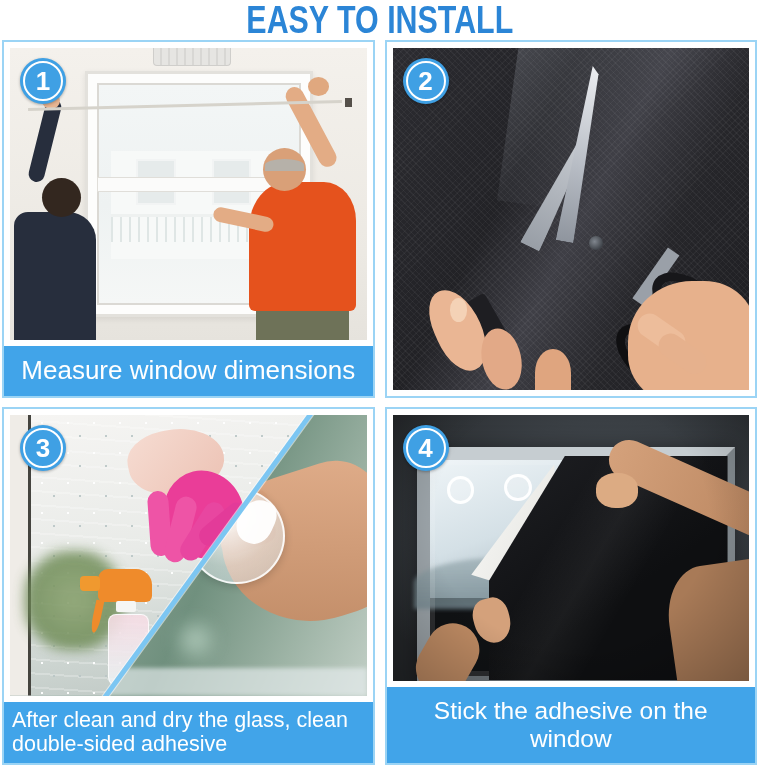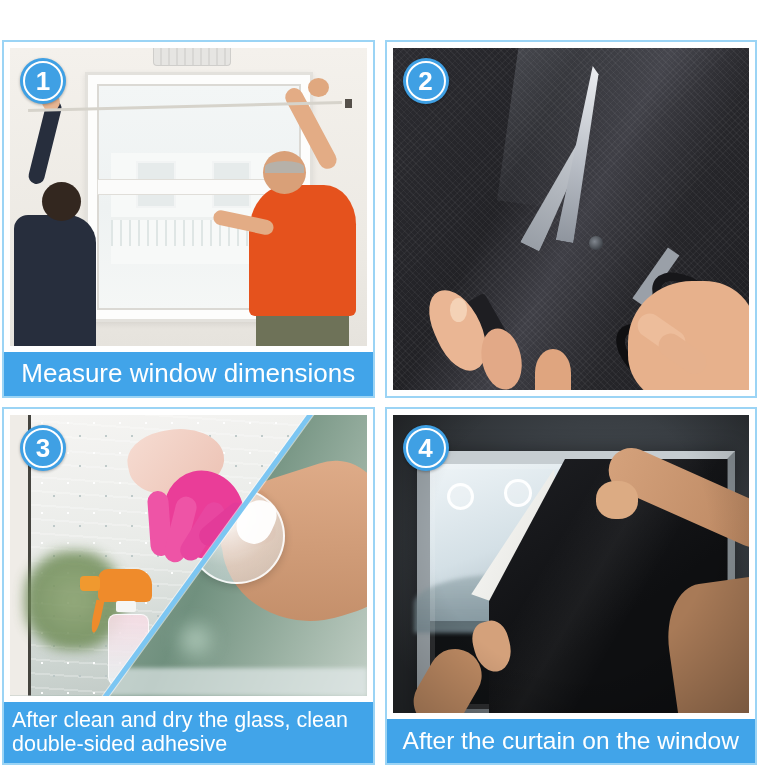--- a/index.html
+++ b/index.html
@@ -9,21 +9,21 @@
   }
   *{box-sizing:border-box;margin:0;padding:0}
   html,body{width:759px;height:771px;overflow:hidden}
   body{background:var(--page-bg);font-family:"Liberation Sans",sans-serif}
   .page{position:relative;width:759px;height:771px;background:var(--page-bg)}
   .title-bar{position:absolute;top:0;left:0;right:0;height:40px;display:flex;align-items:center;justify-content:center}
   .title-text{font-size:38px;font-weight:bold;color:var(--title);letter-spacing:0px;transform:scaleX(.8);white-space:nowrap}
   .grid{position:absolute;top:40px;left:2px;right:2px;bottom:6px;display:grid;grid-template-columns:1fr 1fr;grid-template-rows:1fr 1fr;column-gap:10px;row-gap:9px}
   .card{border:2px solid var(--card-border);background:#fff;display:flex;flex-direction:column;overflow:hidden}
   .photo{flex:1;margin:6px;position:relative;overflow:hidden;background:#ddd}
-  .caption{background:var(--caption-bg);color:var(--caption-text);display:flex;align-items:center;justify-content:center;text-align:center;font-size:26px;padding:4px 6px;min-height:44px;line-height:1.15}
+  .caption{background:var(--caption-bg);color:var(--caption-text);display:flex;align-items:center;justify-content:center;text-align:center;font-size:26px;padding:10px 6px;min-height:44px;line-height:1.15}
   .caption--left{justify-content:flex-start;text-align:left;font-size:21.5px;padding:6px 8px}
   .caption--sm{font-size:24.5px}
   .badge{position:absolute;top:10px;left:10px;width:46px;height:46px;border-radius:50%;background:var(--badge-bg);z-index:30;display:flex;align-items:center;justify-content:center;box-shadow:0 1px 3px rgba(0,0,0,.3)}
   .badge-ring{position:absolute;inset:3px;border:2.5px solid var(--badge-ring);border-radius:50%}
   .badge-num{position:relative;color:var(--badge-number);font-size:26px;font-weight:bold}
   .abs{position:absolute}
   
   .p1-wall{inset:0;background:linear-gradient(180deg,#f4f1ec,#ece9e3 70%,#e6e3dd)}
   .p1-vent{top:0;left:40%;width:22%;height:6%;background:repeating-linear-gradient(90deg,#e6e5e2 0 6px,#d8d7d4 6px 8px);border:1px solid #cfcecb;border-top:none;border-radius:0 0 4px 4px}
   .p1-window{top:8%;left:21%;width:64%;height:84%;background:#fdfdfc;border:3px solid #e3e1dc;box-shadow:0 2px 6px rgba(0,0,0,.08)}
@@ -109,20 +109,23 @@
   .p4-forearm-left{left:8%;bottom:-6%;width:15%;height:28%;background:#c08c64;border-radius:999px;transform:rotate(30deg);z-index:6}
   .p4-hand-left{left:23%;bottom:14%;width:10%;height:17%;background:#d4a17b;border-radius:40% 40% 50% 50%;transform:rotate(-15deg);z-index:7}
   .p4-arm-right{right:-5%;bottom:-8%;width:27%;height:52%;background:#a87a57;border-radius:40% 0 0 0;transform:rotate(-8deg);z-index:6}
   .p4-vignette{inset:0;background:radial-gradient(ellipse at 50% 40%,transparent 55%,rgba(0,0,0,.28));z-index:8;pointer-events:none}
 </style>
 </head>
 <body>
 
 <div class="page">
 
+  <div class="title-bar">
+    <span class="title-text">EASY TO INSTALL</span>
+  </div>
 
   <div class="grid">
 
     <div class="card">
       <div class="photo" aria-label="Two people measuring a window with a tape measure; woman in dark top on the left, man in orange shirt on the right">
         <div class="abs p1-wall"></div>
         <div class="abs p1-vent"></div>
         <div class="abs p1-window">
           <div class="abs p1-glass">
             <div class="abs p1-building">
@@ -239,17 +242,17 @@
         <div class="abs p4-fist-top"></div>
         <div class="abs p4-forearm-left"></div>
         <div class="abs p4-hand-left"></div>
         <div class="abs p4-arm-right"></div>
         <div class="abs p4-vignette"></div>
         <div class="badge">
           <div class="badge-ring"></div>
           <span class="badge-num">4</span>
         </div>
       </div>
-      <div class="caption caption--sm">After the curtain on the window</div>
+      <div class="caption caption--sm">Stick the adhesive on the window</div>
     </div>
 
   </div>
 </div>
 
 </body></html>

